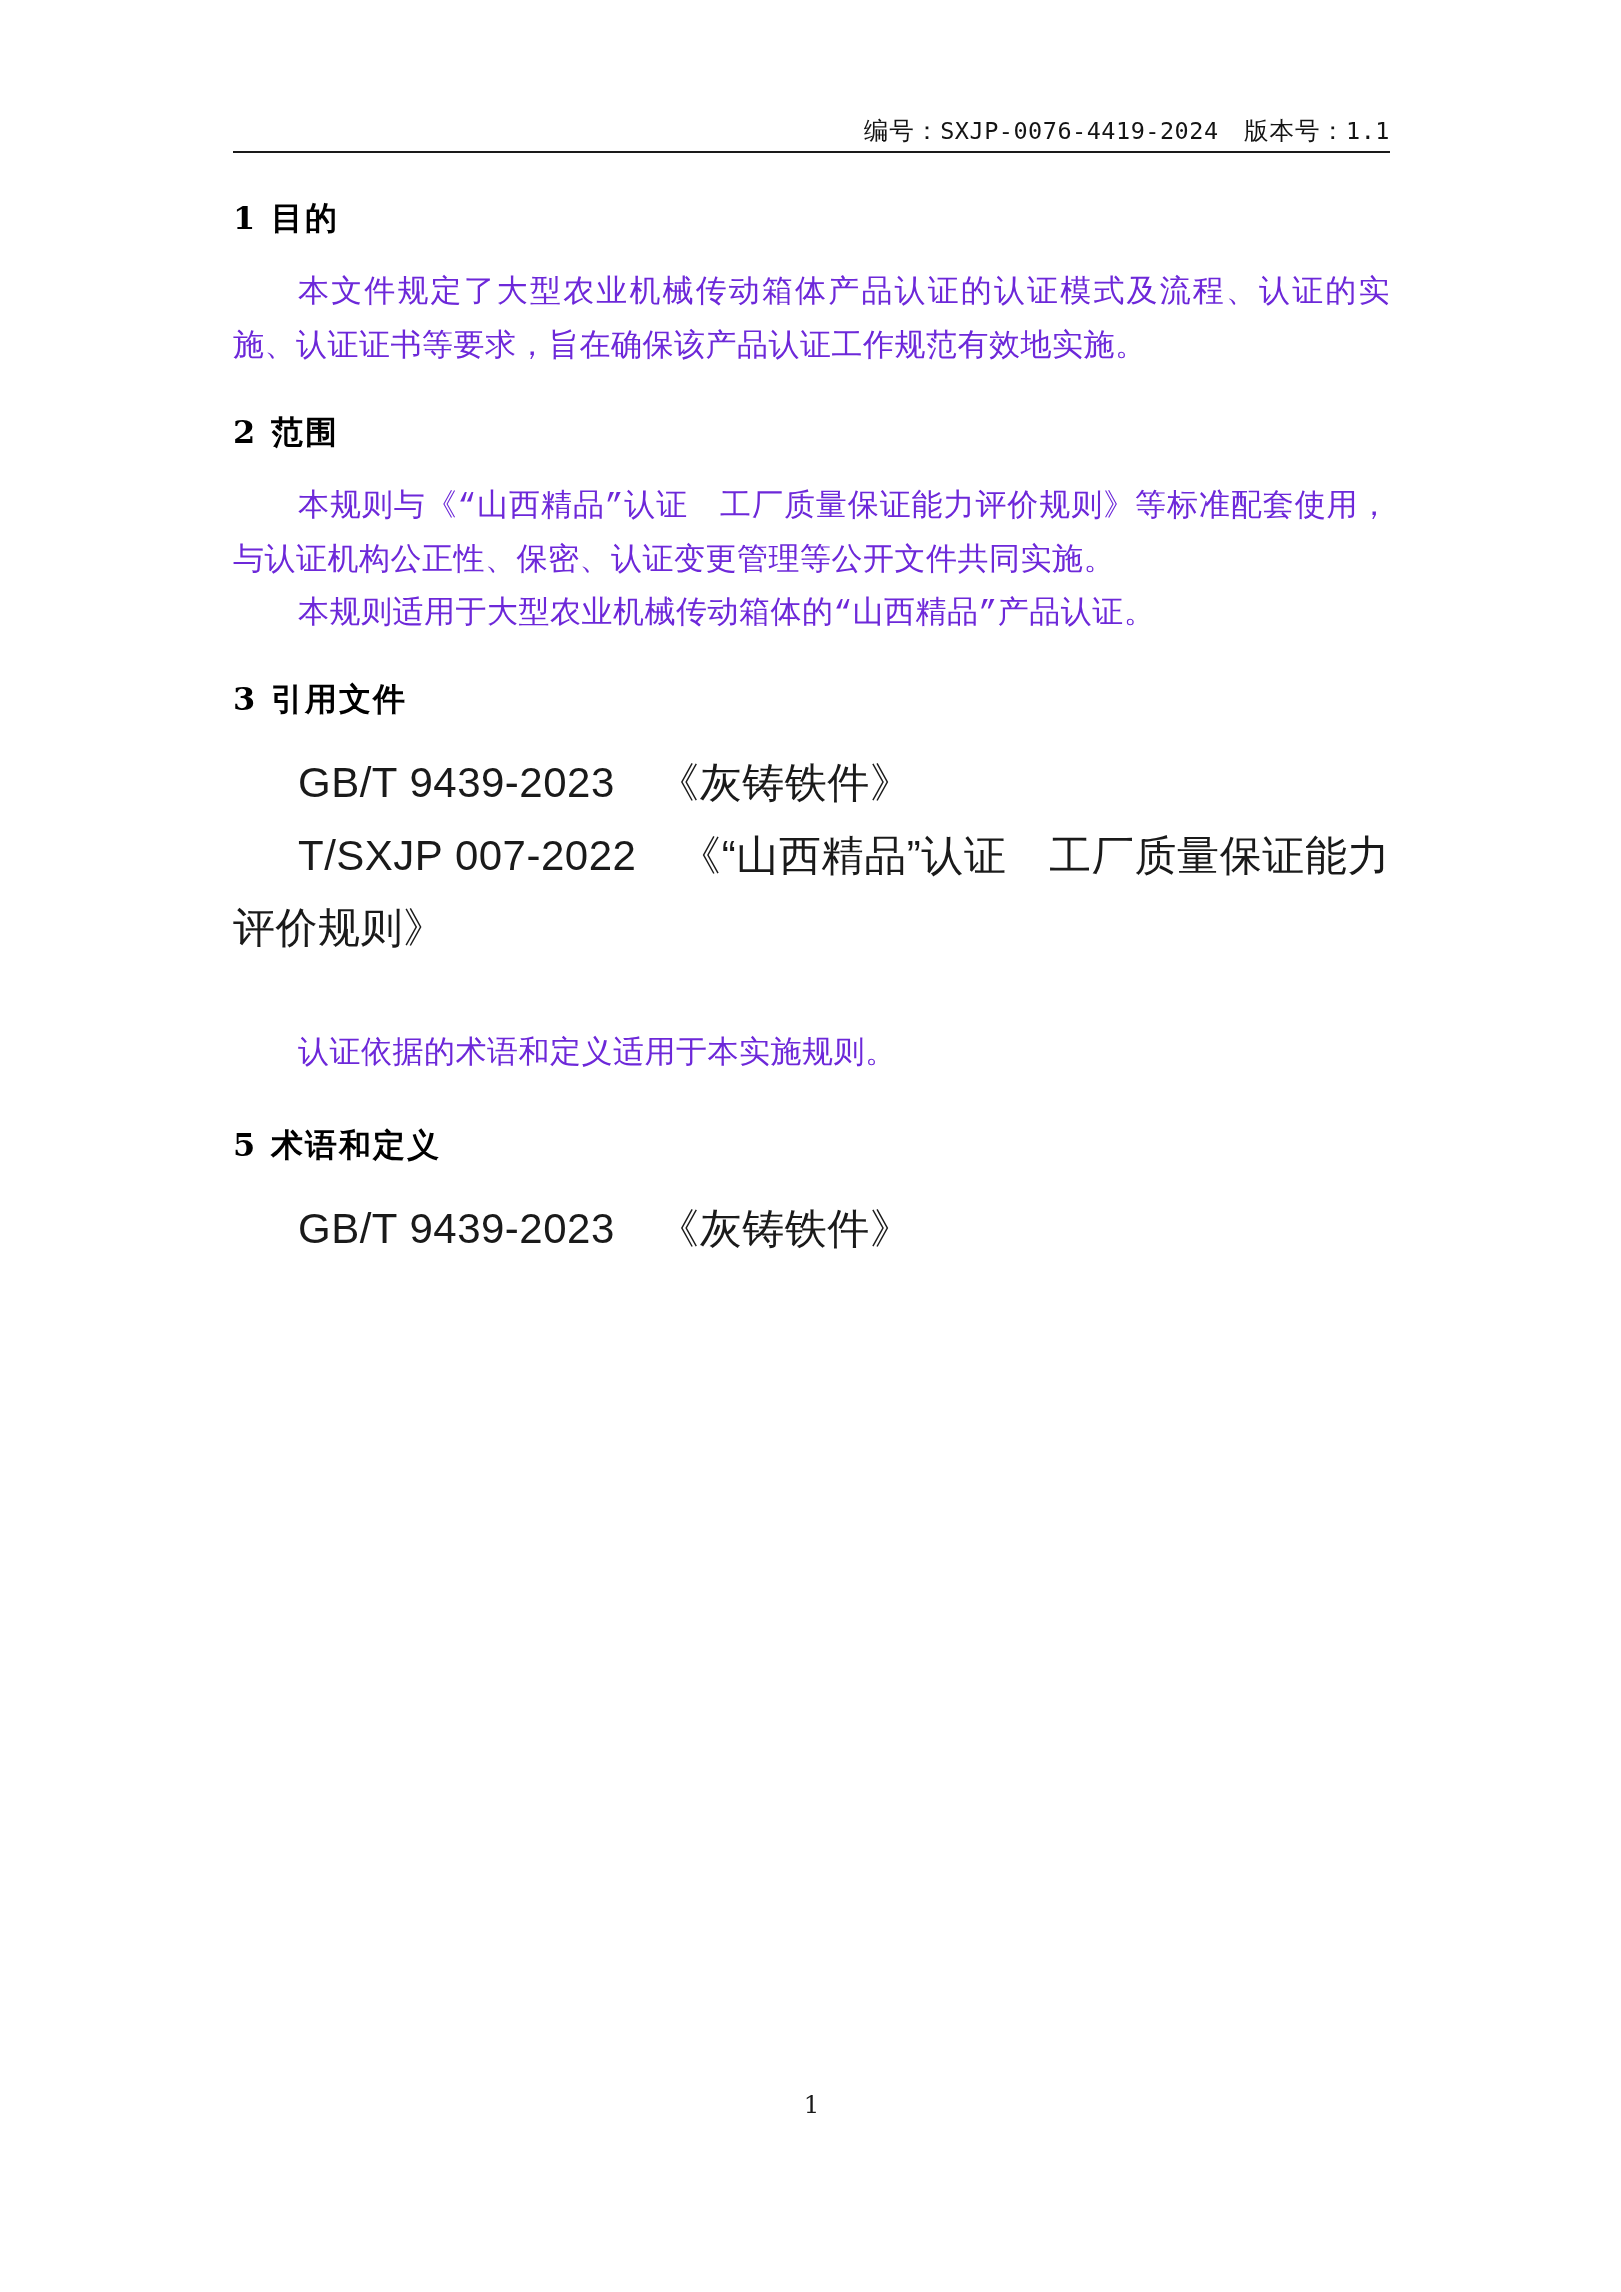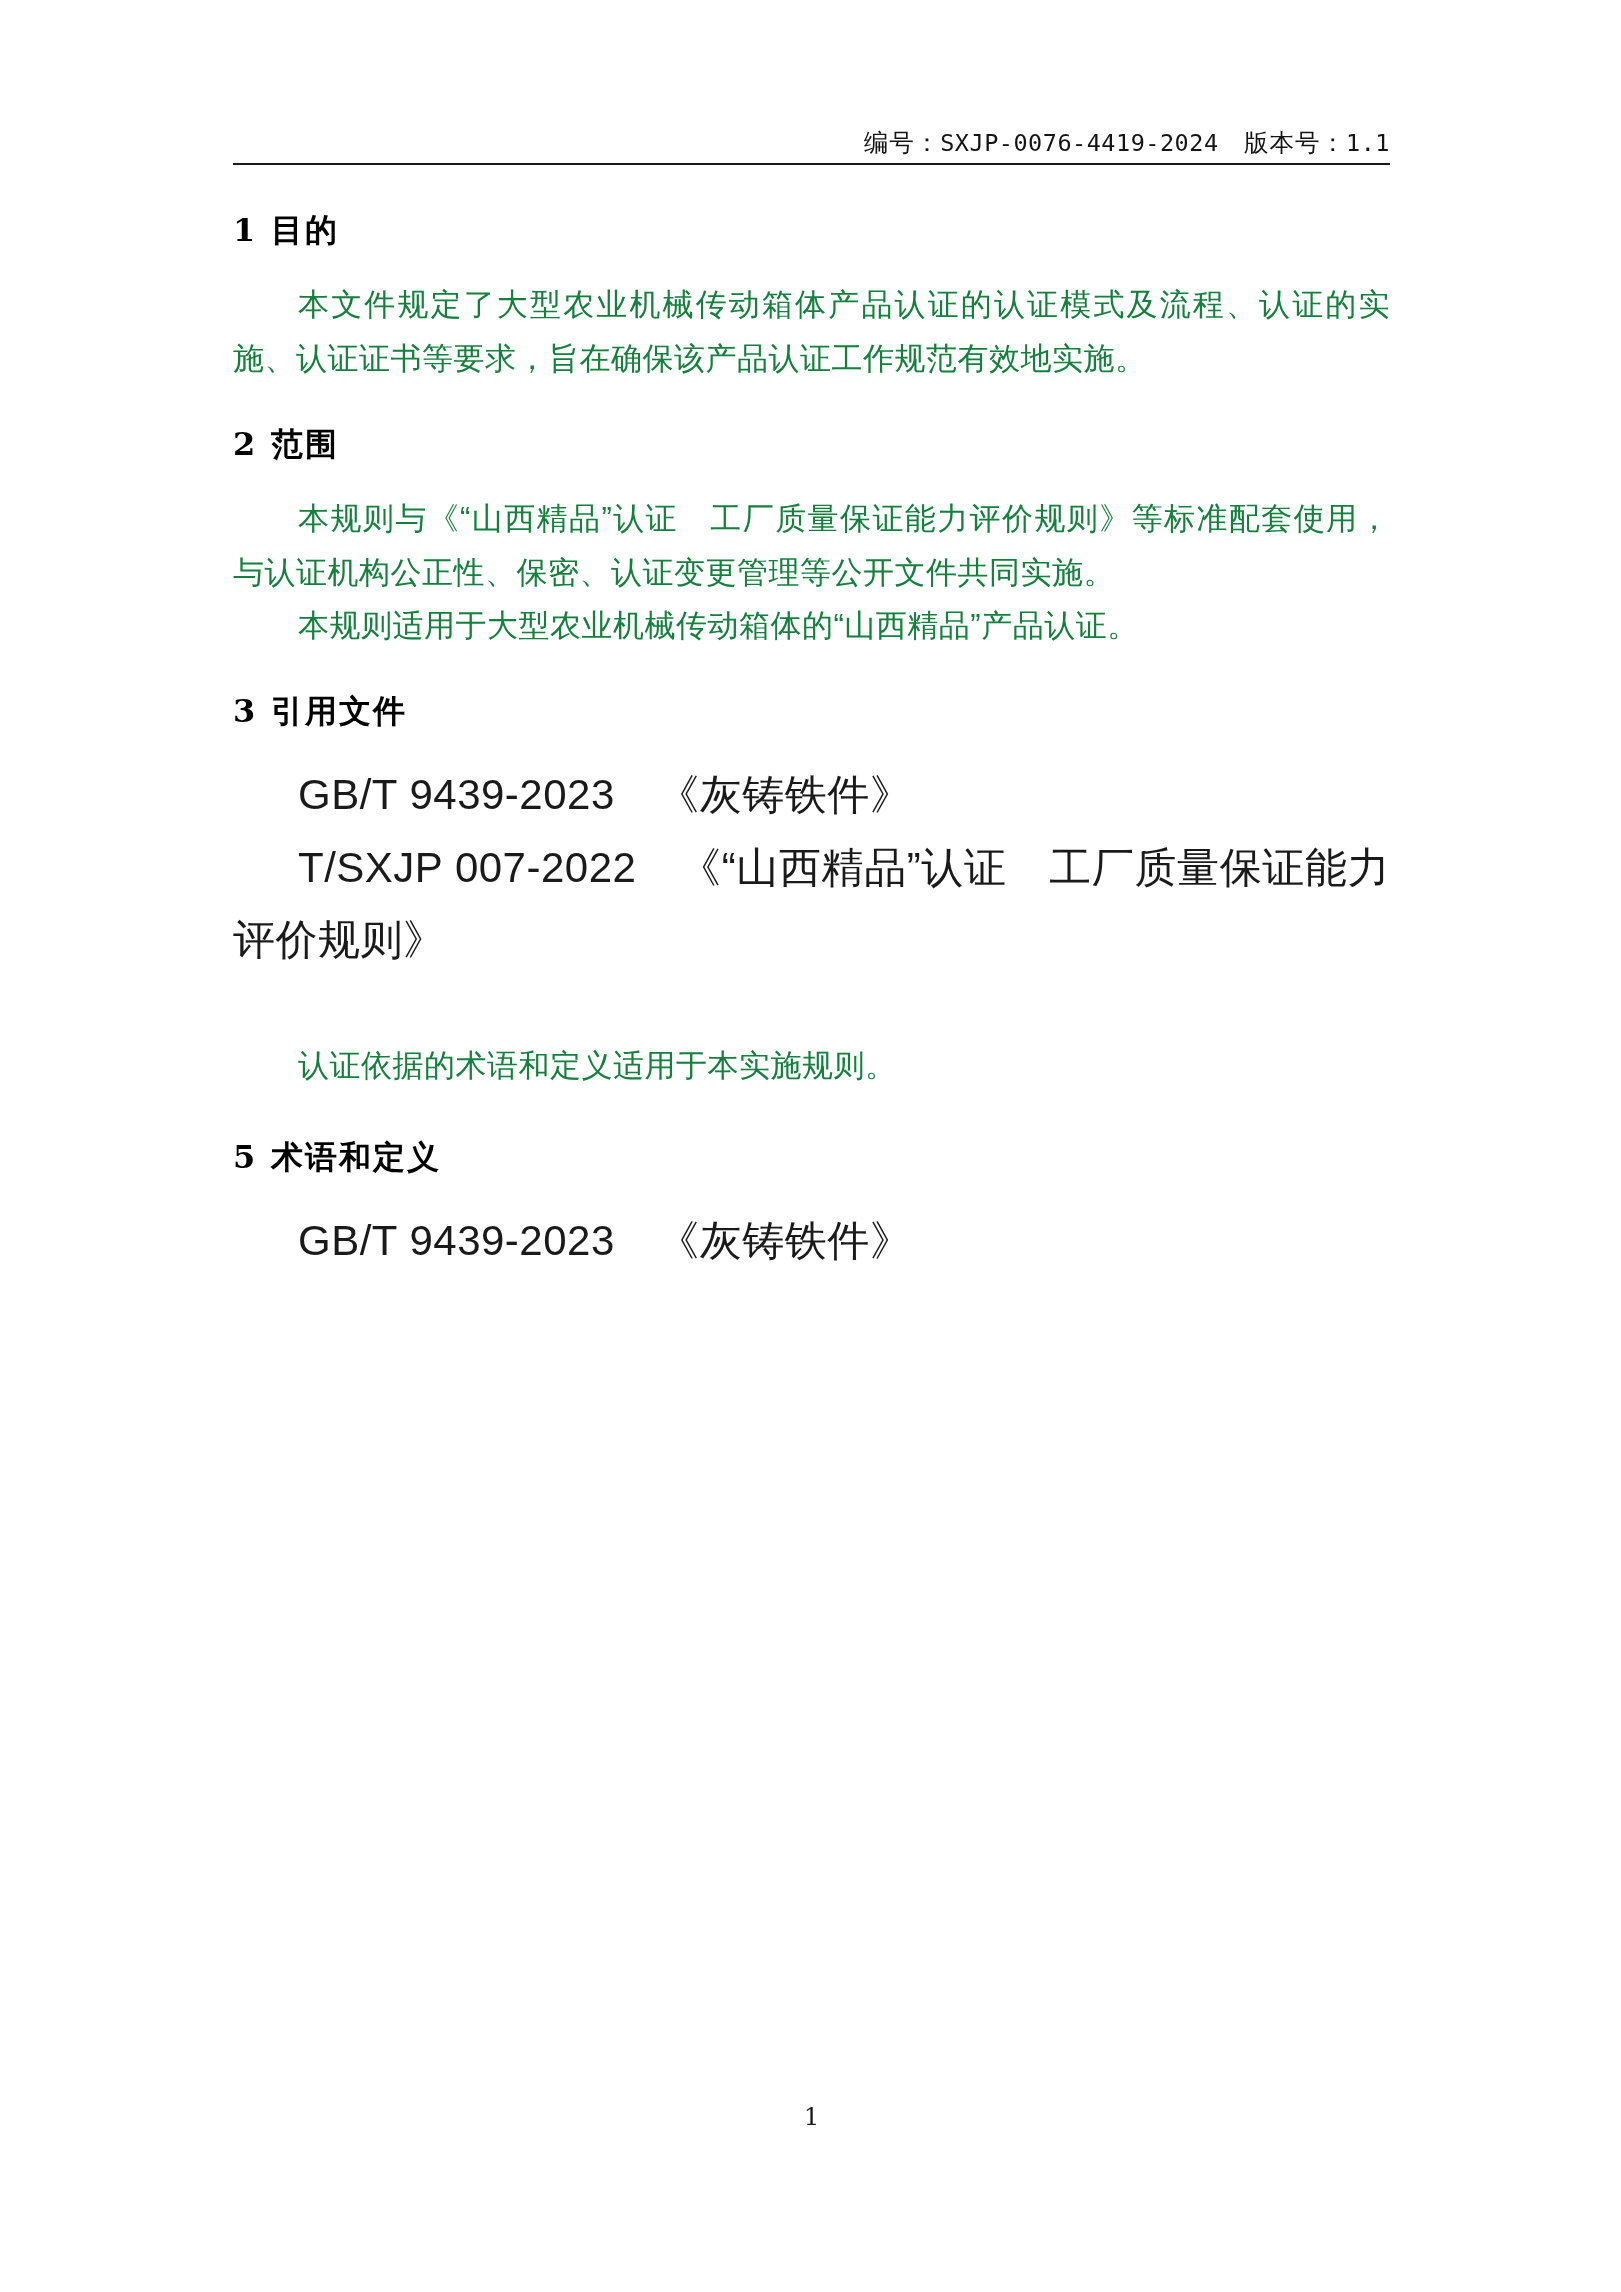--- a/index.html
+++ b/index.html
@@ -17,21 +17,21 @@
     height: 2293px;
     margin: 0 auto;
     background: #ffffff;
     box-sizing: border-box;
     padding: 0;
     overflow: hidden;
   }
   .content {
     position: absolute;
     left: 233px;
-    top: 16px;
+    top: 4px;
     width: 1157px;
     height: 2235px;
   }
 
   
   .header {
     position: absolute;
     top: 110px;
     left: 0;
     width: 1157px;
@@ -73,29 +73,29 @@
     padding: 0;
     letter-spacing: 2px;
     color: #000000;
   }
   .heading .num {
     font-family: "DejaVu Serif", "Liberation Serif", serif;
     font-weight: bold;
     margin-right: 13.7px;
   }
   p.para {
-    font-family: Liberation Sans, sans-serif;
+    font-family: Liberation Mono, monospace;
     font-size: 31px;
     line-height: 1.72;
     margin: 0;
     padding: 0;
     text-align: justify;
     text-justify: inter-ideograph;
     letter-spacing: 0.5px;
-    color: #15803d;
+    color: #6d28d9;
   }
   p.para.indent { text-indent: 65px; }
   p.ref {
     font-family: Liberation Sans, sans-serif;
     font-size: 42px;
     line-height: 1.72;
     margin: 0;
     text-indent: 65px;
     letter-spacing: 0.5px;
     text-align: justify;

